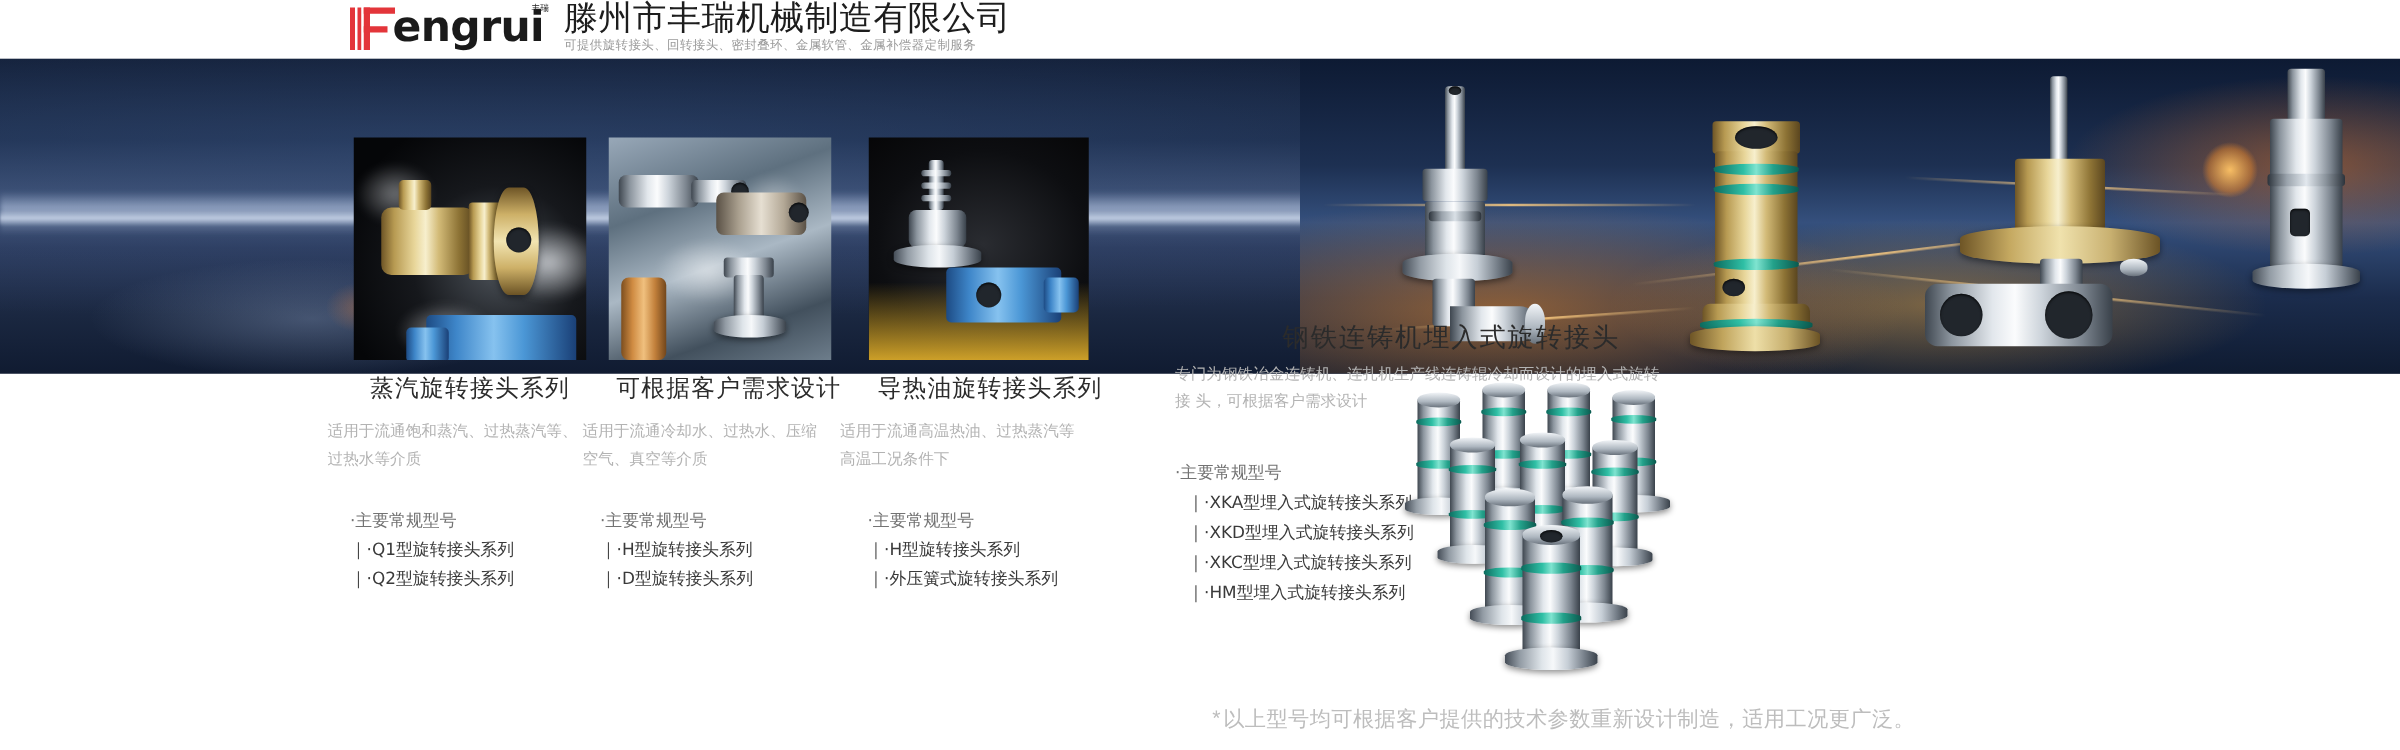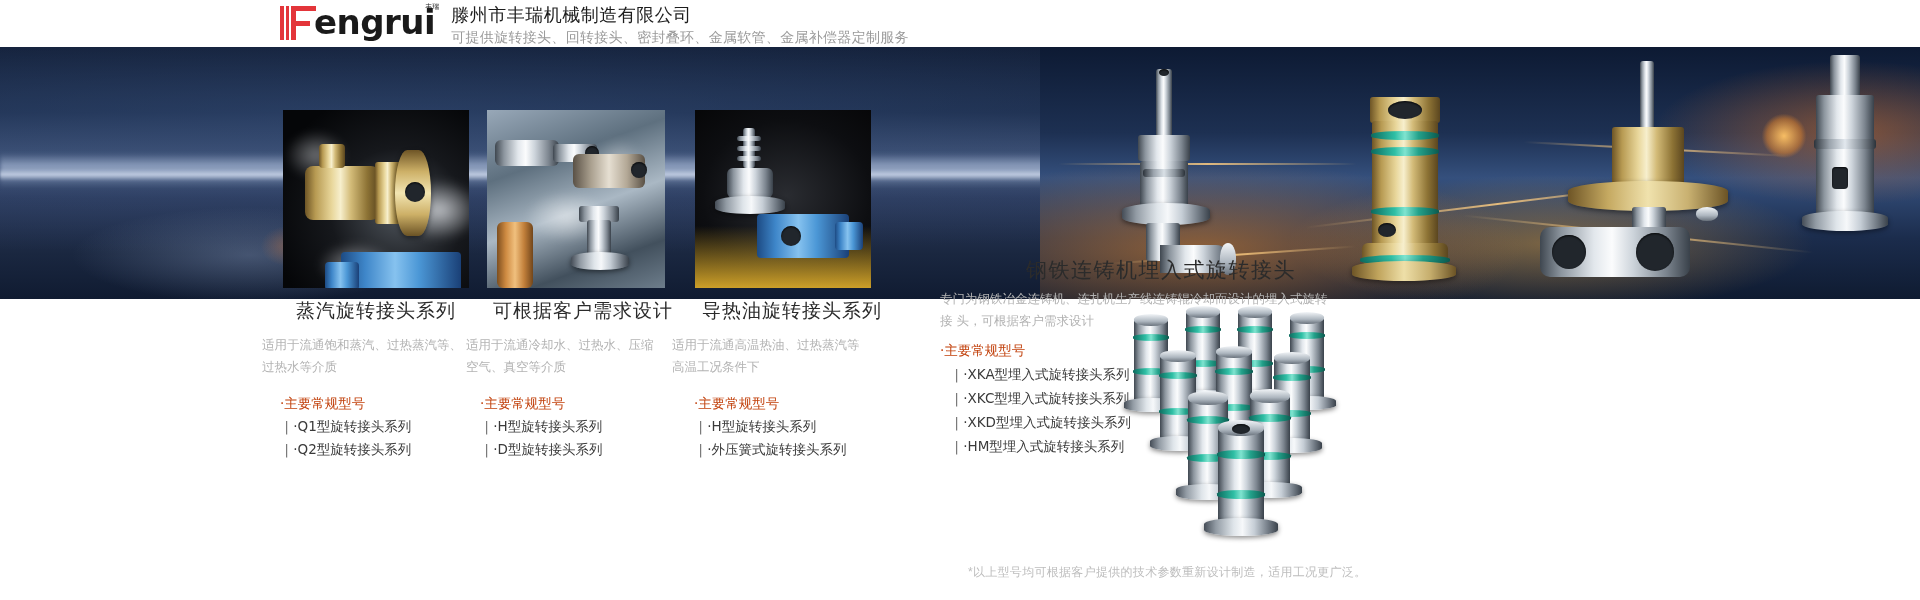--- a/index.html
+++ b/index.html
@@ -16,23 +16,23 @@
   .logo-f .b2 { left:8px; top:2px; width:3px; height:34px; }
   .logo-f .b3 { left:13px; top:2px; width:5px; height:34px; }
   .logo-f .b4 { left:13px; top:2px; width:25px; height:5px; }
   .logo-f .b5 { left:13px; top:17px; width:19px; height:5px; }
   .logo-word { font-family:"DejaVu Sans",sans-serif; font-weight:bold; font-size:34px;
     letter-spacing:-0.5px; color:#1a1a1a; line-height:36px; margin-left:-2px;
     transform:scaleX(1.04); transform-origin:left center; }
   .logo-sup { position:absolute; right:-4px; top:-2px; font-size:7px; color:#222;
     letter-spacing:0px; }
   .titles { margin-left:16px; padding-top:2px; }
-  .cn-title { font-size:18px; color:#1d1d1d; letter-spacing:0.5px; line-height:26px;
+  .cn-title { font-size:27px; color:#1d1d1d; letter-spacing:0.5px; line-height:26px;
     font-family:"DejaVu Sans",sans-serif; }
-  .cn-sub { font-size:14px; color:#9a9a9a; letter-spacing:0.3px; line-height:16px;
+  .cn-sub { font-size:10px; color:#9a9a9a; letter-spacing:0.3px; line-height:16px;
     margin-top:1px; font-family:"DejaVu Sans",sans-serif; }
 
   
   .banner { position:absolute; left:0; top:47px; width:1920px; height:252px; overflow:hidden;
     background:
       radial-gradient(140% 90% at 20% 28%, rgba(60,86,130,.55) 0%, rgba(13,24,46,0) 60%),
       linear-gradient(180deg,#0a1429 0%, #14233f 26%, #47597d 47%, #2b3a5c 60%, #1a2740 82%, #101b31 100%);
   }
   .banner .haze { position:absolute; left:0; top:42%; width:100%; height:14%;
     background:linear-gradient(180deg, rgba(200,215,240,0) 0%, rgba(205,220,245,.55) 40%, rgba(190,208,235,.25) 75%, rgba(170,190,220,0) 100%);
@@ -85,32 +85,32 @@
 
   
   .col { position:absolute; }
   .col-title { font-size:19px; color:#2b2b2b; text-align:center; letter-spacing:1px;
     font-family:"DejaVu Sans",sans-serif; white-space:nowrap; }
   .col-desc { font-size:12.5px; color:#b3b3b3; line-height:22px; margin-top:10px;
     font-family:"DejaVu Sans",sans-serif; }
   .models { margin-top:14px; }
   .model-line { font-size:13.5px; color:#3a3a3a; line-height:23px; white-space:nowrap;
     font-family:"DejaVu Sans",sans-serif; }
-  .model-line.head { color:#c2410c; }
+  .model-line.head { color:#737373;margin-top:28px; }
 
   
   .rpanel { position:absolute; left:940px; top:248px; width:960px; height:352px; }
   .rtitle { position:absolute; left:86px; top:8px; font-size:21px; color:#2b2b2b;
     letter-spacing:1.5px; font-family:"DejaVu Sans",sans-serif; white-space:nowrap; }
   .rdesc { position:absolute; left:0px; top:40px; width:390px; font-size:12.5px;
     color:#b3b3b3; line-height:22px; font-family:"DejaVu Sans",sans-serif; }
   .rmodels { position:absolute; left:0px; top:90px; }
   .rmodels .model-line { font-size:13.5px; line-height:24px; }
-  .note { position:absolute; left:28px; top:316px; font-size:12px; color:#bdbdbd;
-    letter-spacing:.3px; font-family:Liberation Sans, sans-serif; white-space:nowrap; }
+  .note { position:absolute; left:28px; top:316px; font-size:17px; color:#bdbdbd;
+    letter-spacing:.3px; font-family:Liberation Mono, monospace; white-space:nowrap; }
   .cluster { position:absolute; left:190px; top:62px; width:250px; height:200px; }
 </style>
 </head>
 <body>
 
 <div class="header">
   <div class="brandwrap">
     <div class="logo">
       <div class="logo-f">
         <span class="bar b1"></span>
@@ -276,22 +276,22 @@
 
 <div class="rpanel">
   <div class="rtitle">钢铁连铸机埋入式旋转接头</div>
   <div class="rdesc">
     <span>专门为钢铁冶金连铸机、连扎机生产线连铸辊冷却而设计的埋入式旋转接</span>
     <span>头，可根据客户需求设计</span>
   </div>
   <div class="rmodels">
     <div class="model-line head">·主要常规型号</div>
     <div class="model-line" style="padding-left:10px;">｜·XKA型埋入式旋转接头系列</div>
+    <div class="model-line" style="padding-left:10px;">｜·XKD型埋入式旋转接头系列</div>
     <div class="model-line" style="padding-left:10px;">｜·XKC型埋入式旋转接头系列</div>
-    <div class="model-line" style="padding-left:10px;">｜·XKD型埋入式旋转接头系列</div>
     <div class="model-line" style="padding-left:10px;">｜·HM型埋入式旋转接头系列</div>
   </div>
 
   <div class="cluster">
     <div class="joint" style="left:0px;top:8px;">
       <div class="m-cyl" style="left:4px;top:0px;width:34px;height:84px;"></div>
       <div class="m-cap" style="left:4px;top:-4px;width:34px;height:12px;"></div>
       <div class="m-ring" style="left:3px;top:16px;width:36px;height:7px;"></div>
       <div class="m-ring" style="left:3px;top:50px;width:36px;height:7px;"></div>
       <div class="m-flange" style="left:-6px;top:80px;width:56px;height:14px;"></div>

